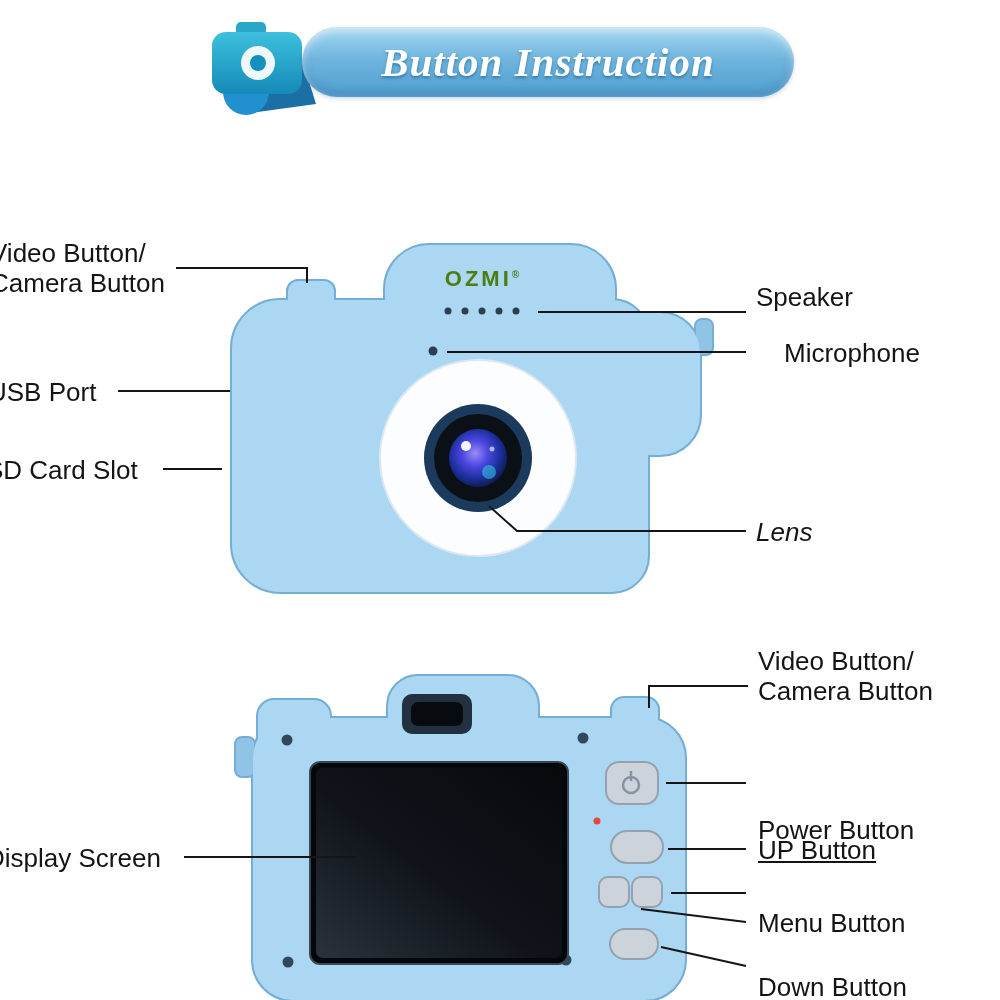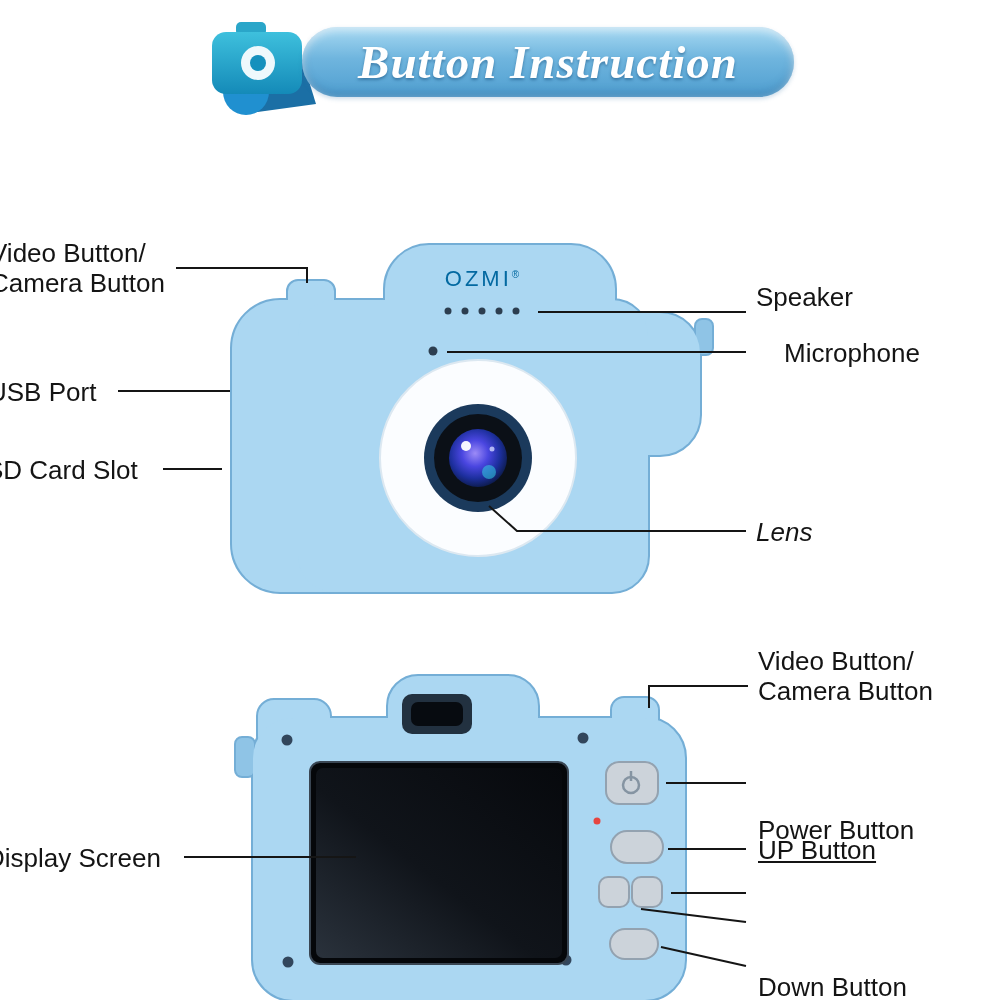--- a/index.html
+++ b/index.html
@@ -11,27 +11,27 @@
 
   .banner {
     position:absolute; left:302px; top:27px; width:492px; height:70px;
     border-radius:36px; z-index:4;
     background:linear-gradient(180deg,#a7d9f2 0%, #6fb5de 45%, #4f9ed0 100%);
     box-shadow: inset 0 3px 8px rgba(255,255,255,.65), inset 0 -4px 8px rgba(30,90,140,.35), 0 2px 4px rgba(60,120,170,.25);
     display:flex; align-items:center; justify-content:center;
   }
   .banner-title {
     font-family:"Liberation Serif", serif; font-style:italic; font-weight:bold;
-    font-size:47px; color:#ffffff; letter-spacing:1px;
+    font-size:41px; color:#ffffff; letter-spacing:1px;
     text-shadow:0 2px 3px rgba(25,80,125,.55);
   }
 
   .brand {
     position:absolute; left:437px; top:266px; width:90px; text-align:center; z-index:3;
-    font-weight:normal; font-size:22px; letter-spacing:3px; color:#0369a1;
+    font-weight:bold; font-size:22px; letter-spacing:3px; color:#4d7c0f;
   }
   .brand sup { font-size:10px; letter-spacing:0; vertical-align:super; }
 </style>
 </head>
 <body>
 
 <div class="stage">
 
   <svg class="scene" width="1000" height="1000" viewBox="0 0 1000 1000" aria-hidden="true">
     <defs>
@@ -186,16 +186,17 @@
   <div class="label" style="left:756px; top:282px;text-align:right;">Speaker</div>
   <div class="label" style="left:756px; top:338px;margin-left:28px;">Microphone</div>
   <div class="label" style="left:756px; top:517px;font-style:italic;">Lens</div>
 
   <div class="label" style="left:758px; top:646px;">
     <div>Video Button/</div>
     <div>Camera Button</div>
   </div>
   <div class="label" style="left:758px; top:815px;">Power Button</div>
   <div class="label" style="left:758px; top:835px;text-decoration:underline;">UP Button</div>
+  <div class="label" style="left:758px; top:908px;">Menu Button</div>
   <div class="label" style="left:758px; top:952px;margin-top:20px;">Down Button</div>
   <div class="label" style="left:-14px; top:843px;">Display Screen</div>
 
 </div>
 
 </body></html>

